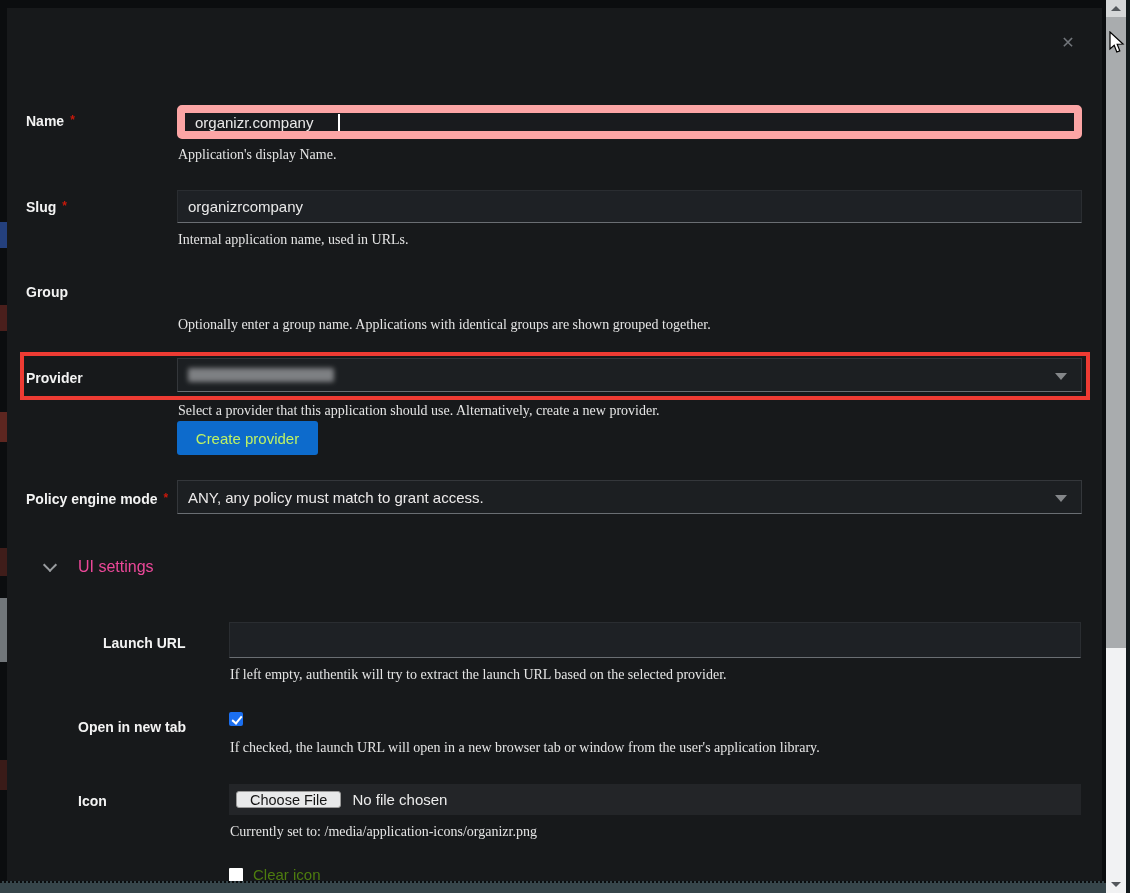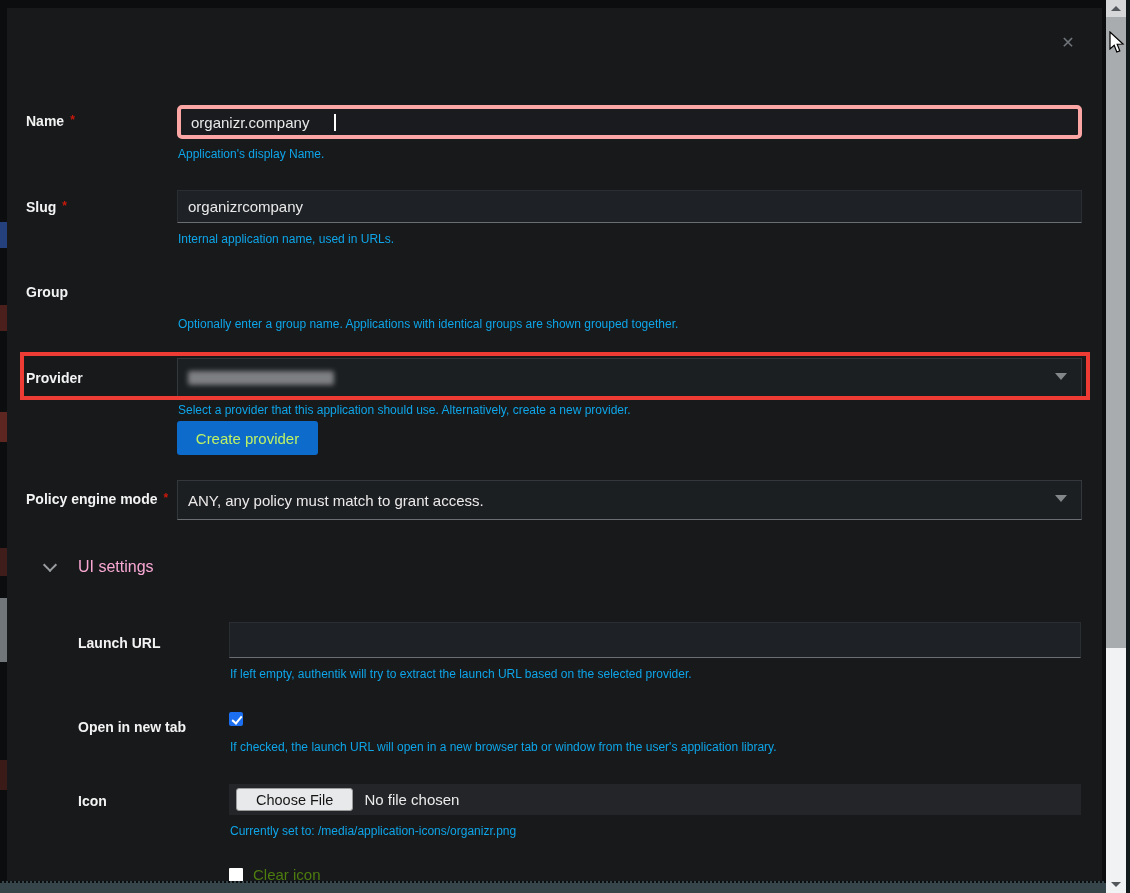--- a/index.html
+++ b/index.html
@@ -33,36 +33,36 @@
     font-size:23px; font-weight:600; color:#fafafa; letter-spacing:.2px;
   }
   .close-btn {
     position:absolute; left:1050px; top:24px; width:22px; height:22px;
     color:#71757a; font-size:16px; line-height:22px; text-align:center; cursor:pointer;
   }
 
   
   .f-label { position:absolute; left:19px; font-size:14px; font-weight:700; color:#f3f3f3; }
   .f-label .req { color:#c9190b; font-size:12px; vertical-align:top; margin-left:6px; }
-  .helper { position:absolute; font-size:12px; color:#0ea5e9; }
+  .helper { position:absolute; font-size:14px; color:#e5e5e5;font-family:Liberation Serif, serif; }
 
   .txt-input {
     position:absolute; left:170px; width:905px; height:33px;
     background:#1e2125; border:1px solid #2a2d31; border-bottom:1px solid #6a6e73;
     color:#e9e9e9; font-size:15px; font-family:"Liberation Sans",sans-serif;
     padding:0 10px; display:flex; align-items:center; outline:none;
   }
   input.txt-input { display:block; line-height:31px; }
   .txt-input.focused {
-    background:#191b1e; border:4px solid #fca5a5; border-radius:5px; height:34px;gap:24px;
+    background:#191b1e; border:8px solid #fca5a5; border-radius:5px; height:34px;gap:24px;
   }
   .caret-bar { display:inline-block; width:1.5px; height:17px; background:#ffffff; margin-left:1px; }
 
   .select-box {
-    position:absolute; left:170px; width:905px; height:40px;
+    position:absolute; left:170px; width:905px; height:34px;
     background:#1c1f22; border:1px solid #34373b; border-bottom:1px solid #6a6e73;
     color:#eceaea; font-size:15px; display:flex; align-items:center; padding:0 34px 0 10px;
     cursor:pointer;
   }
   .select-caret {
     position:absolute; right:14px; top:14px; width:0; height:0;
     border-left:6px solid transparent; border-right:6px solid transparent;
     border-top:7px solid #84878a;
   }
   .redacted-blob {
@@ -91,45 +91,45 @@
     font-size:15px; font-family:"Liberation Sans",sans-serif; cursor:pointer;
   }
   .lbl-policy { top:483px; } .sel-policy { top:472px; }
 
   .ui-settings-header { position:absolute; left:38px; top:548px; height:24px; cursor:pointer; }
   .chev-down {
     position:absolute; left:0; top:4px; width:10px; height:10px;
     border-right:2.5px solid #9a9da0; border-bottom:2.5px solid #9a9da0;
     transform:rotate(45deg);
   }
-  .ui-settings-label { position:absolute; left:33px; top:2px; font-size:16px; color:#f9a8d4; white-space:nowrap; }
-
-  .lbl-launch { top:627px; } .inp-launch { top:614px; height:36px; }
+  .ui-settings-label { position:absolute; left:33px; top:2px; font-size:16px; color:#ec4899; white-space:nowrap; }
+
+  .lbl-launch { top:627px;margin-left:25px; } .inp-launch { top:614px; height:36px; }
   .hlp-launch { left:223px; top:659px; }
 
   .lbl-newtab { top:711px; }
   .checkbox {
     position:absolute; left:222px; width:14px; height:14px; border-radius:2px; cursor:pointer;
   }
   .cb-newtab { top:704px; background:#1b6ff0; }
   .cb-newtab::after {
     content:""; position:absolute; left:4.5px; top:1.5px; width:4px; height:8px;
     border-right:2px solid #fff; border-bottom:2px solid #fff; transform:rotate(40deg);
   }
   .hlp-newtab { left:223px; top:732px; }
 
   .lbl-icon { top:785px; }
   .file-row {
     position:absolute; left:222px; top:776px; width:852px; height:31px;
     background:#232528; display:flex; align-items:center; padding-left:7px;
   }
   .choose-file-btn {
-    height:23px; background:#e8e9ea; color:#141414; border:1px solid #9a9a9a;
+    height:17px; background:#e8e9ea; color:#141414; border:1px solid #9a9a9a;
     border-radius:3px; font-size:14.5px; font-family:"Liberation Sans",sans-serif;
-    padding:0 19px; cursor:pointer;
+    padding:0 13px; cursor:pointer;
   }
   .file-status { margin-left:11px; font-size:15px; color:#ececec; }
   .hlp-icon { left:223px; top:816px; }
 
   .cb-clear { top:860px; background:#ffffff; border-radius:1px; }
   .lbl-clear {
     position:absolute; left:246px; top:858px; font-size:15px; color:#4d7c0f; font-weight:400;
   }
 
   

